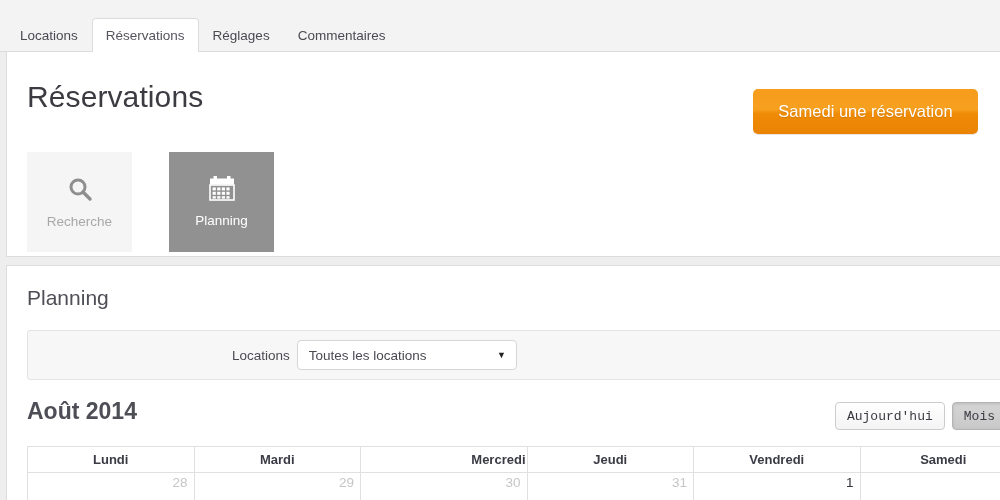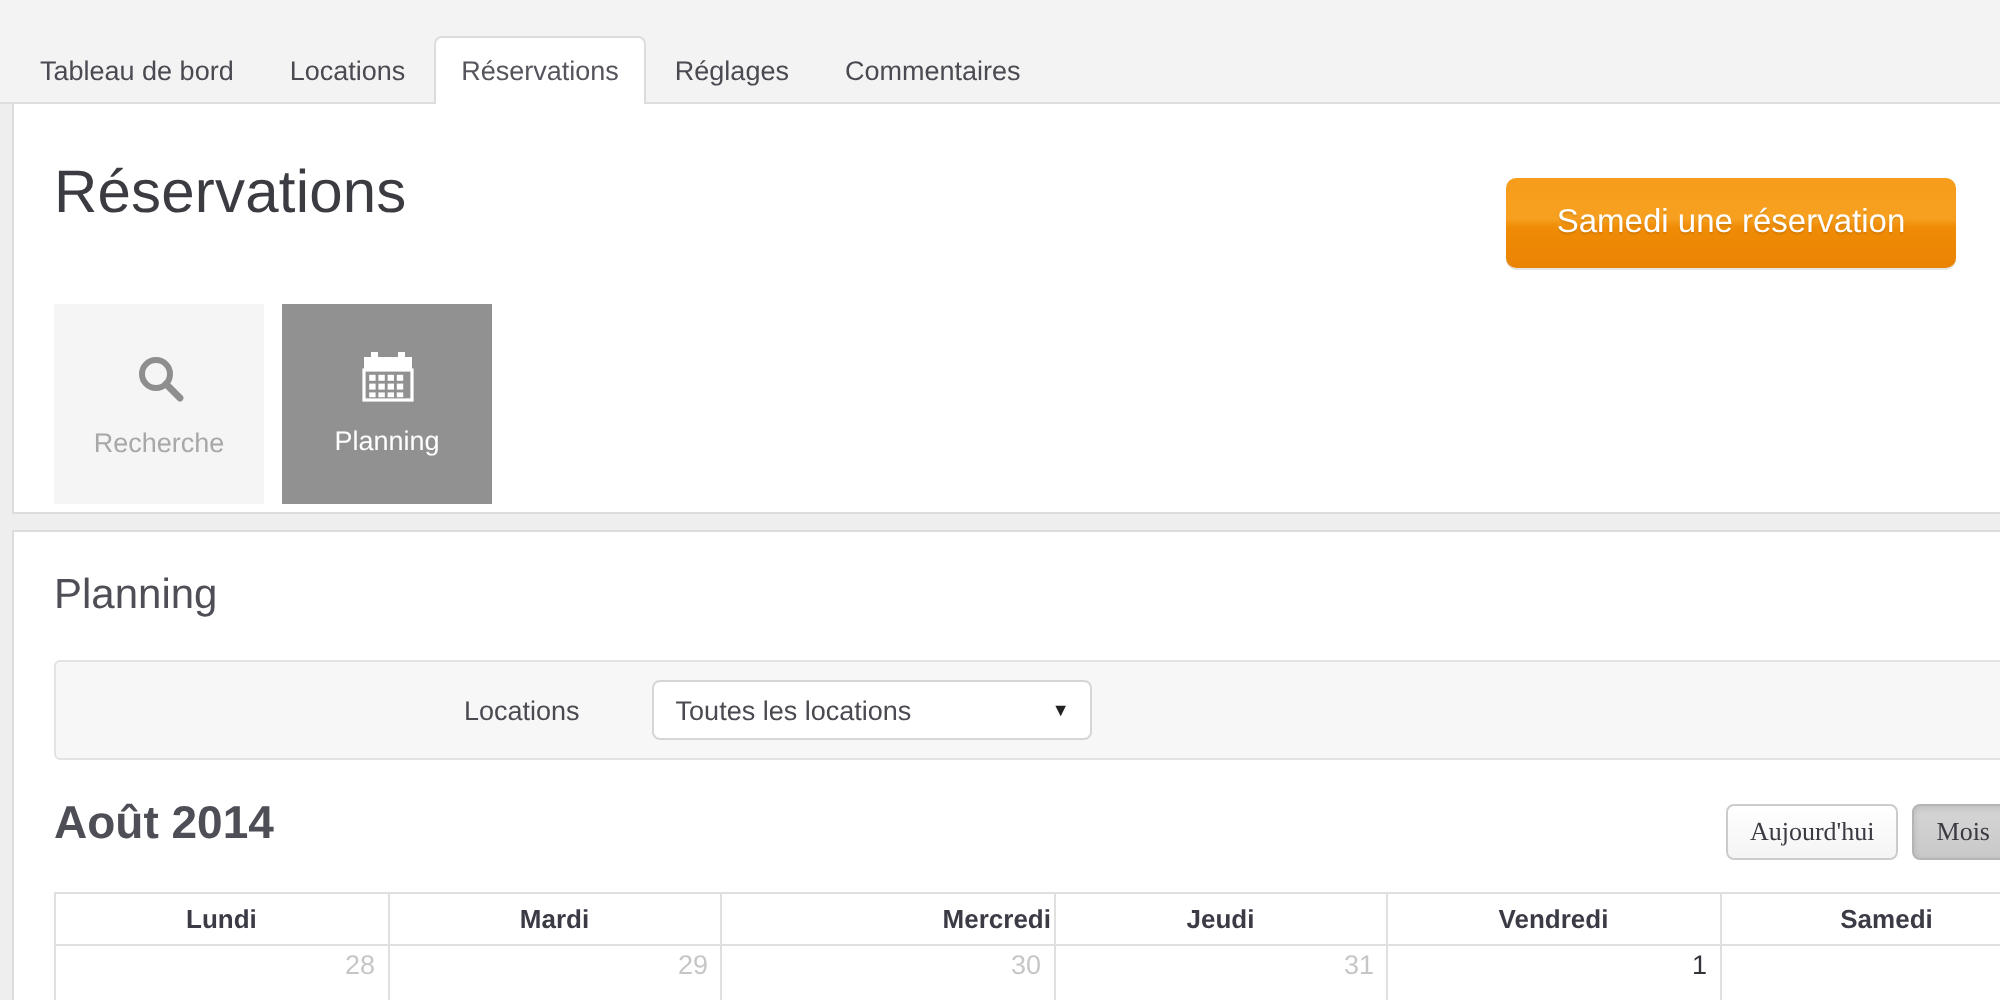--- a/index.html
+++ b/index.html
@@ -78,21 +78,21 @@
     background: linear-gradient(to bottom, #f79c1b 0%, #f7a020 45%, #ef8b05 55%, #ea8303 100%);
     color: #ffffff;
     font-size: 16.5px;
     font-family: "Liberation Sans", sans-serif;
     cursor: pointer;
     box-shadow: 0 1px 0 rgba(0,0,0,0.10);
     text-shadow: 0 1px 1px rgba(0,0,0,0.12);
   }
 
   
-  #tiles { position: absolute; left: 20px; top: 100px; display: flex; gap: 9px; }
+  #tiles { position: absolute; left: 20px; top: 100px; display: flex; gap: 37px; }
   .tile {
     width: 105px; height: 100px;
     display: flex; flex-direction: column;
     align-items: center; justify-content: center;
     cursor: pointer;
     gap: 12px;
   }
   .tile.inactive { background: #f5f5f5; color: #a8a8a8; }
   .tile.active   { background: #919191; color: #ffffff; }
   .tile .tlabel { font-size: 13.5px; }
@@ -120,21 +120,21 @@
     background: #f7f7f7;
     border: 1px solid #e3e3e3;
     border-radius: 3px;
     display: flex; align-items: center;
   }
   #filter-label {
     margin-left: 204px;
     font-size: 13.5px; color: #4a4a52;
   }
   #loc-select {
-    margin-left: 36px;
+    margin-left: 7px;
     width: 220px; height: 30px;
     background: #ffffff;
     border: 1px solid #d6d6d6;
     border-radius: 4px;
     display: flex; align-items: center;
     padding: 0 8px 0 11px;
     font-size: 13.5px; color: #4a4a52;
     cursor: pointer;
     position: relative;
   }
@@ -153,21 +153,21 @@
     position: absolute; right: -2px; top: 136px;
     display: flex; gap: 7px;
   }
   .vbtn {
     height: 28px; padding: 0 11px;
     display: flex; align-items: center;
     font-size: 13px;
     border: 1px solid #cccccc;
     border-radius: 4px;
     cursor: pointer;
-    font-family: Liberation Serif, serif;
+    font-family: Liberation Mono, monospace;
     color: #3a3a42;
   }
   .vbtn.normal { background: linear-gradient(to bottom,#ffffff,#f4f4f4); }
   .vbtn.pressed {
     background: linear-gradient(to bottom,#d5d5d5,#c9c9c9);
     border-color: #b4b4b4;
     box-shadow: inset 0 1px 3px rgba(0,0,0,0.12);
   }
 
   
@@ -196,21 +196,20 @@
     background: #ffffff;
   }
   #calendar td.other { color: #c6c6c6; }
   #calendar td.cur   { color: #333339; }
 </style>
 </head>
 <body>
 
 <div id="topnav">
   <div id="tabstrip">
-      <div class="tab">Tableau de bord</div>
       <div class="tab">Locations</div>
       <div class="tab active">Réservations</div>
       <div class="tab">Réglages</div>
       <div class="tab">Commentaires</div>
     </div>
 </div>
 
 <div id="pagebody">
 
   <div id="panel-head">

